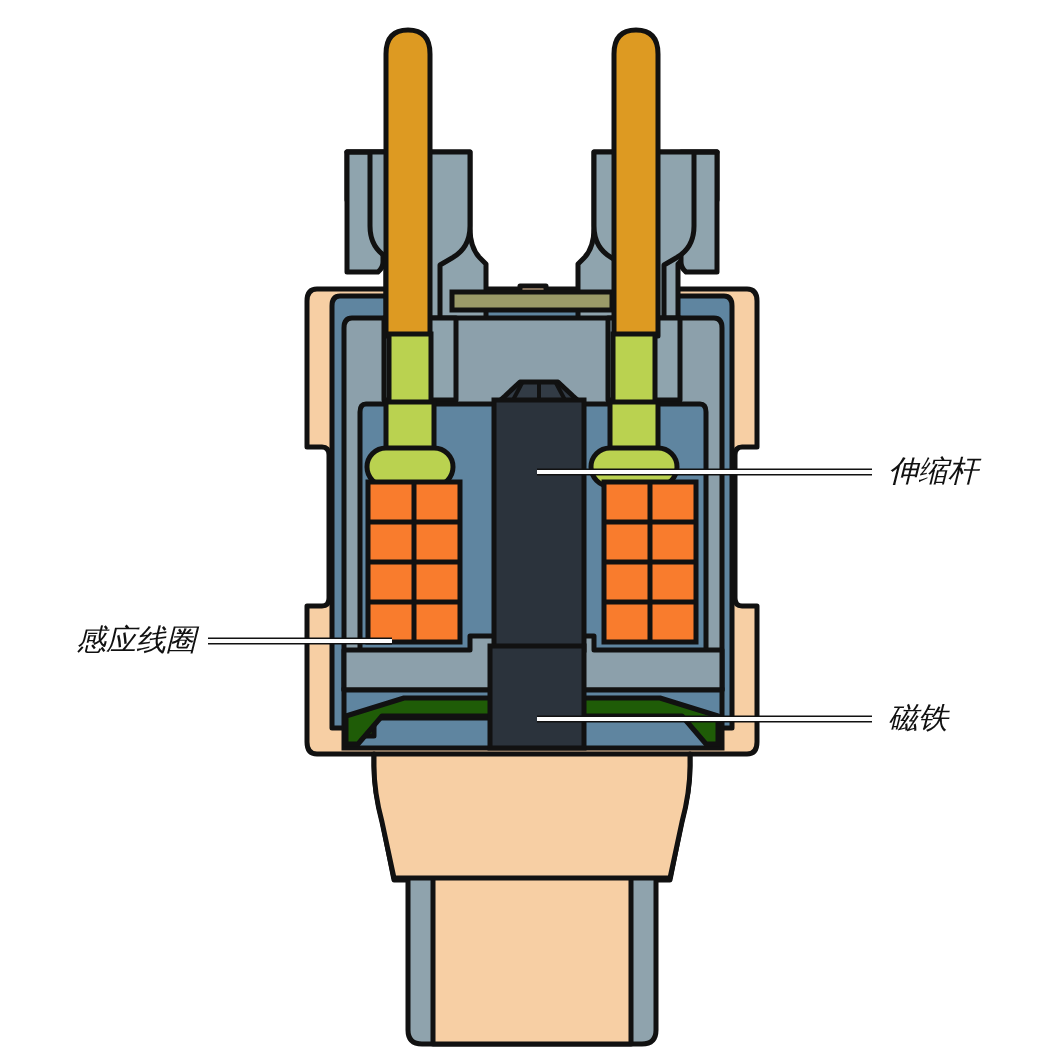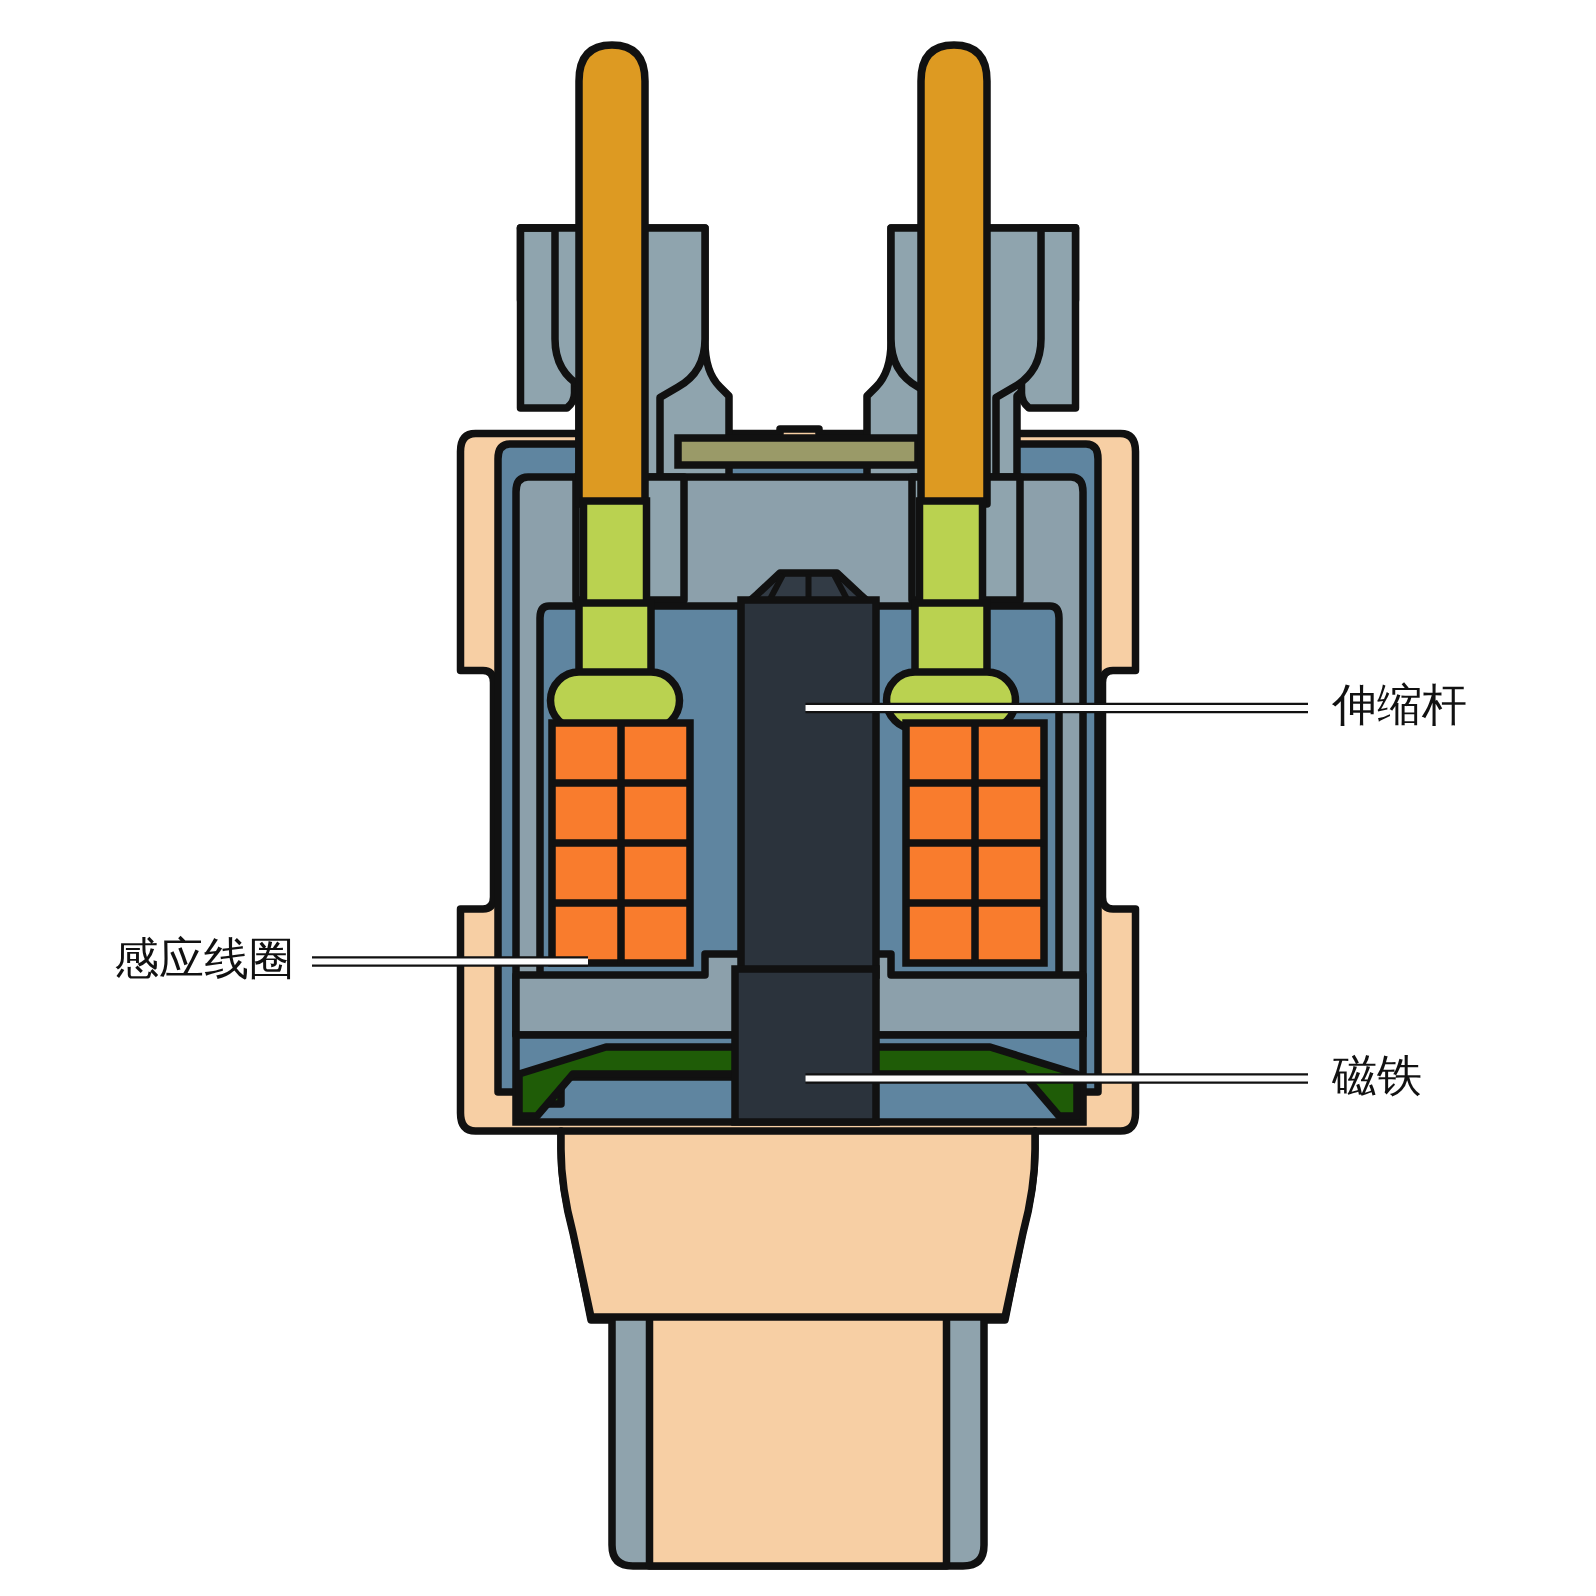--- a/index.html
+++ b/index.html
@@ -12,20 +12,21 @@
     width: 1064px;
     height: 1064px;
     font-family: "DejaVu Sans", "Liberation Sans", sans-serif;
     overflow: hidden;
   }
   #diagram-root {
     position: relative;
     width: 1064px;
     height: 1064px;
     background: #ffffff;
+    font-style: italic;
   }
   svg.figure {
     display: block;
     width: 1064px;
     height: 1064px;
   }
   .callout-text {
     font-family: "DejaVu Sans", "Liberation Sans", sans-serif;
     font-size: 30px;
     fill: #111111;

